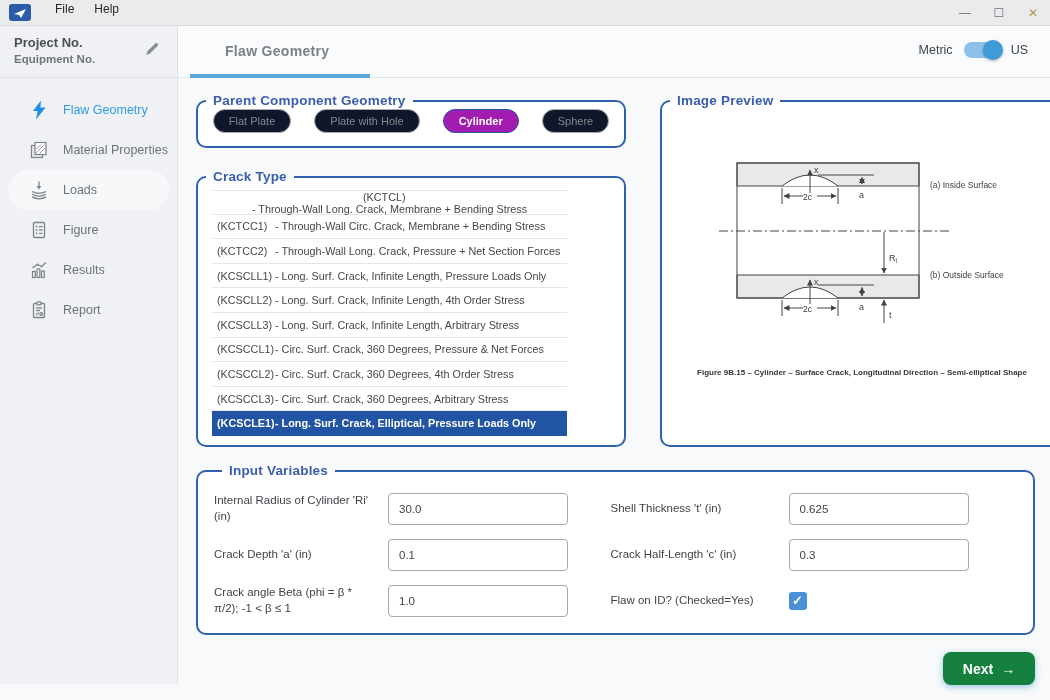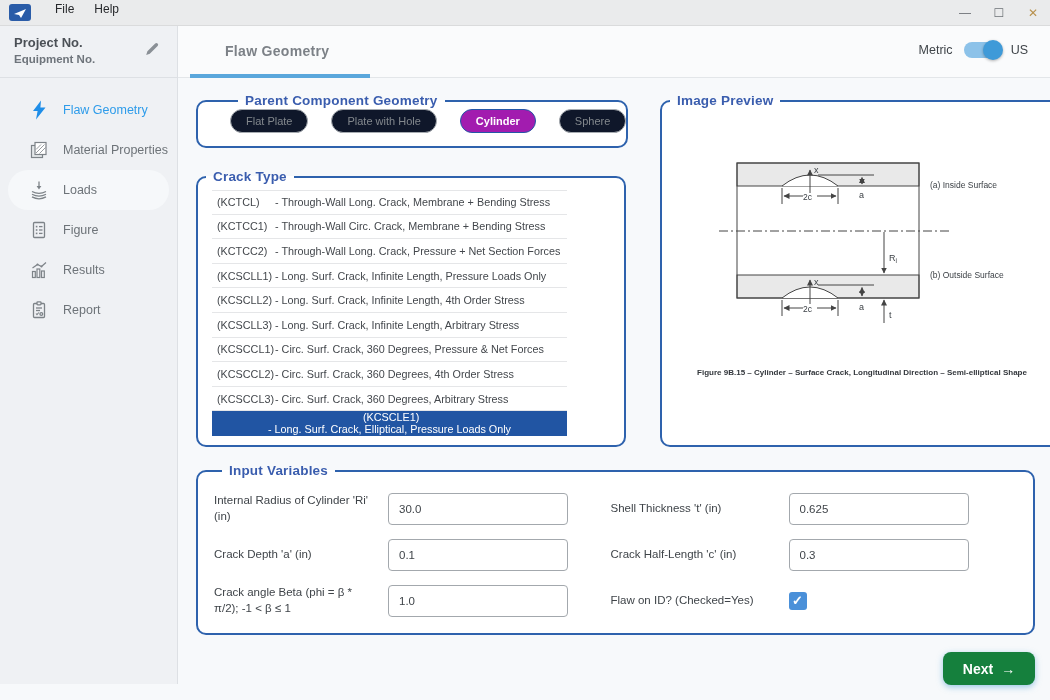--- a/index.html
+++ b/index.html
@@ -45,34 +45,34 @@
           border-radius:50%; box-shadow:0 1px 3px rgba(0,0,0,.3); }
 
   
   .content { position:absolute; left:178px; right:0; top:78px; bottom:0; padding:15px 15px 0 18px; }
   .row1 { display:flex; gap:8px; }
   .colL { width:430px; flex:none; }
   .colR { flex:1;margin-left:26px; }
   fieldset { border:2px solid #2e62ad; border-radius:10px; background:#fff; }
   legend { margin-left:8px; padding:0 7px; font-size:13.5px; font-weight:bold; color:#3a5dae;
            letter-spacing:.2px; }
-  .fs-parent { height:55px;padding-left:32px; }
+  .fs-parent { height:55px; }
   .pills { display:flex; justify-content:center; gap:23px; margin-top:1px; }
   .pill { padding:5px 15px; border-radius:15px; border:1px solid #a7acb1; font-size:11px;
           color:#83888d; background:#0f172a; cursor:pointer; white-space:nowrap; }
   .pill.sel { background:#a21caf; border-color:#2457a7; color:#fff; font-weight:bold; }
 
   .fs-crack { height:278px; margin-top:21px; }
   .clist { margin:6px 57px 0 14px; }
   .crow { display:flex; align-items:center; height:24.6px; border-bottom:1px solid #e5e6e8;
           font-size:10.8px; color:#43474c; cursor:pointer; }
-  .crow:first-child { border-top:1px solid #e5e6e8; }
+  .crow:first-child { border-top:1px solid #e5e6e8;flex-direction:column; }
   .ccode { width:63px; padding-left:5px; flex:none; }
   .cdesc { flex:1; }
-  .crow.sel { background:#2155a3; color:#fff; font-weight:normal; border-color:#2155a3;flex-direction:column; }
+  .crow.sel { background:#2155a3; color:#fff; font-weight:bold; border-color:#2155a3; }
 
   .fs-image { height:354px; display:flex; flex-direction:column; align-items:center; }
   .diagram { margin-top:40px; }
   .caption { margin-top:24px; font-size:8px; font-weight:bold; color:#33373c; text-align:center; width:100%; }
 
   .fs-input { margin-top:16px; height:172px; padding:14px 26px 0 16px; }
   .iv-grid { display:flex; }
   .iv-col { width:50%; display:flex; flex-direction:column; gap:13px; }
   .iv-row { display:flex; align-items:center; min-height:33px; }
   .iv-label { width:174px; font-size:11.5px; color:#3f4449; line-height:1.35; padding-right:10px; }

